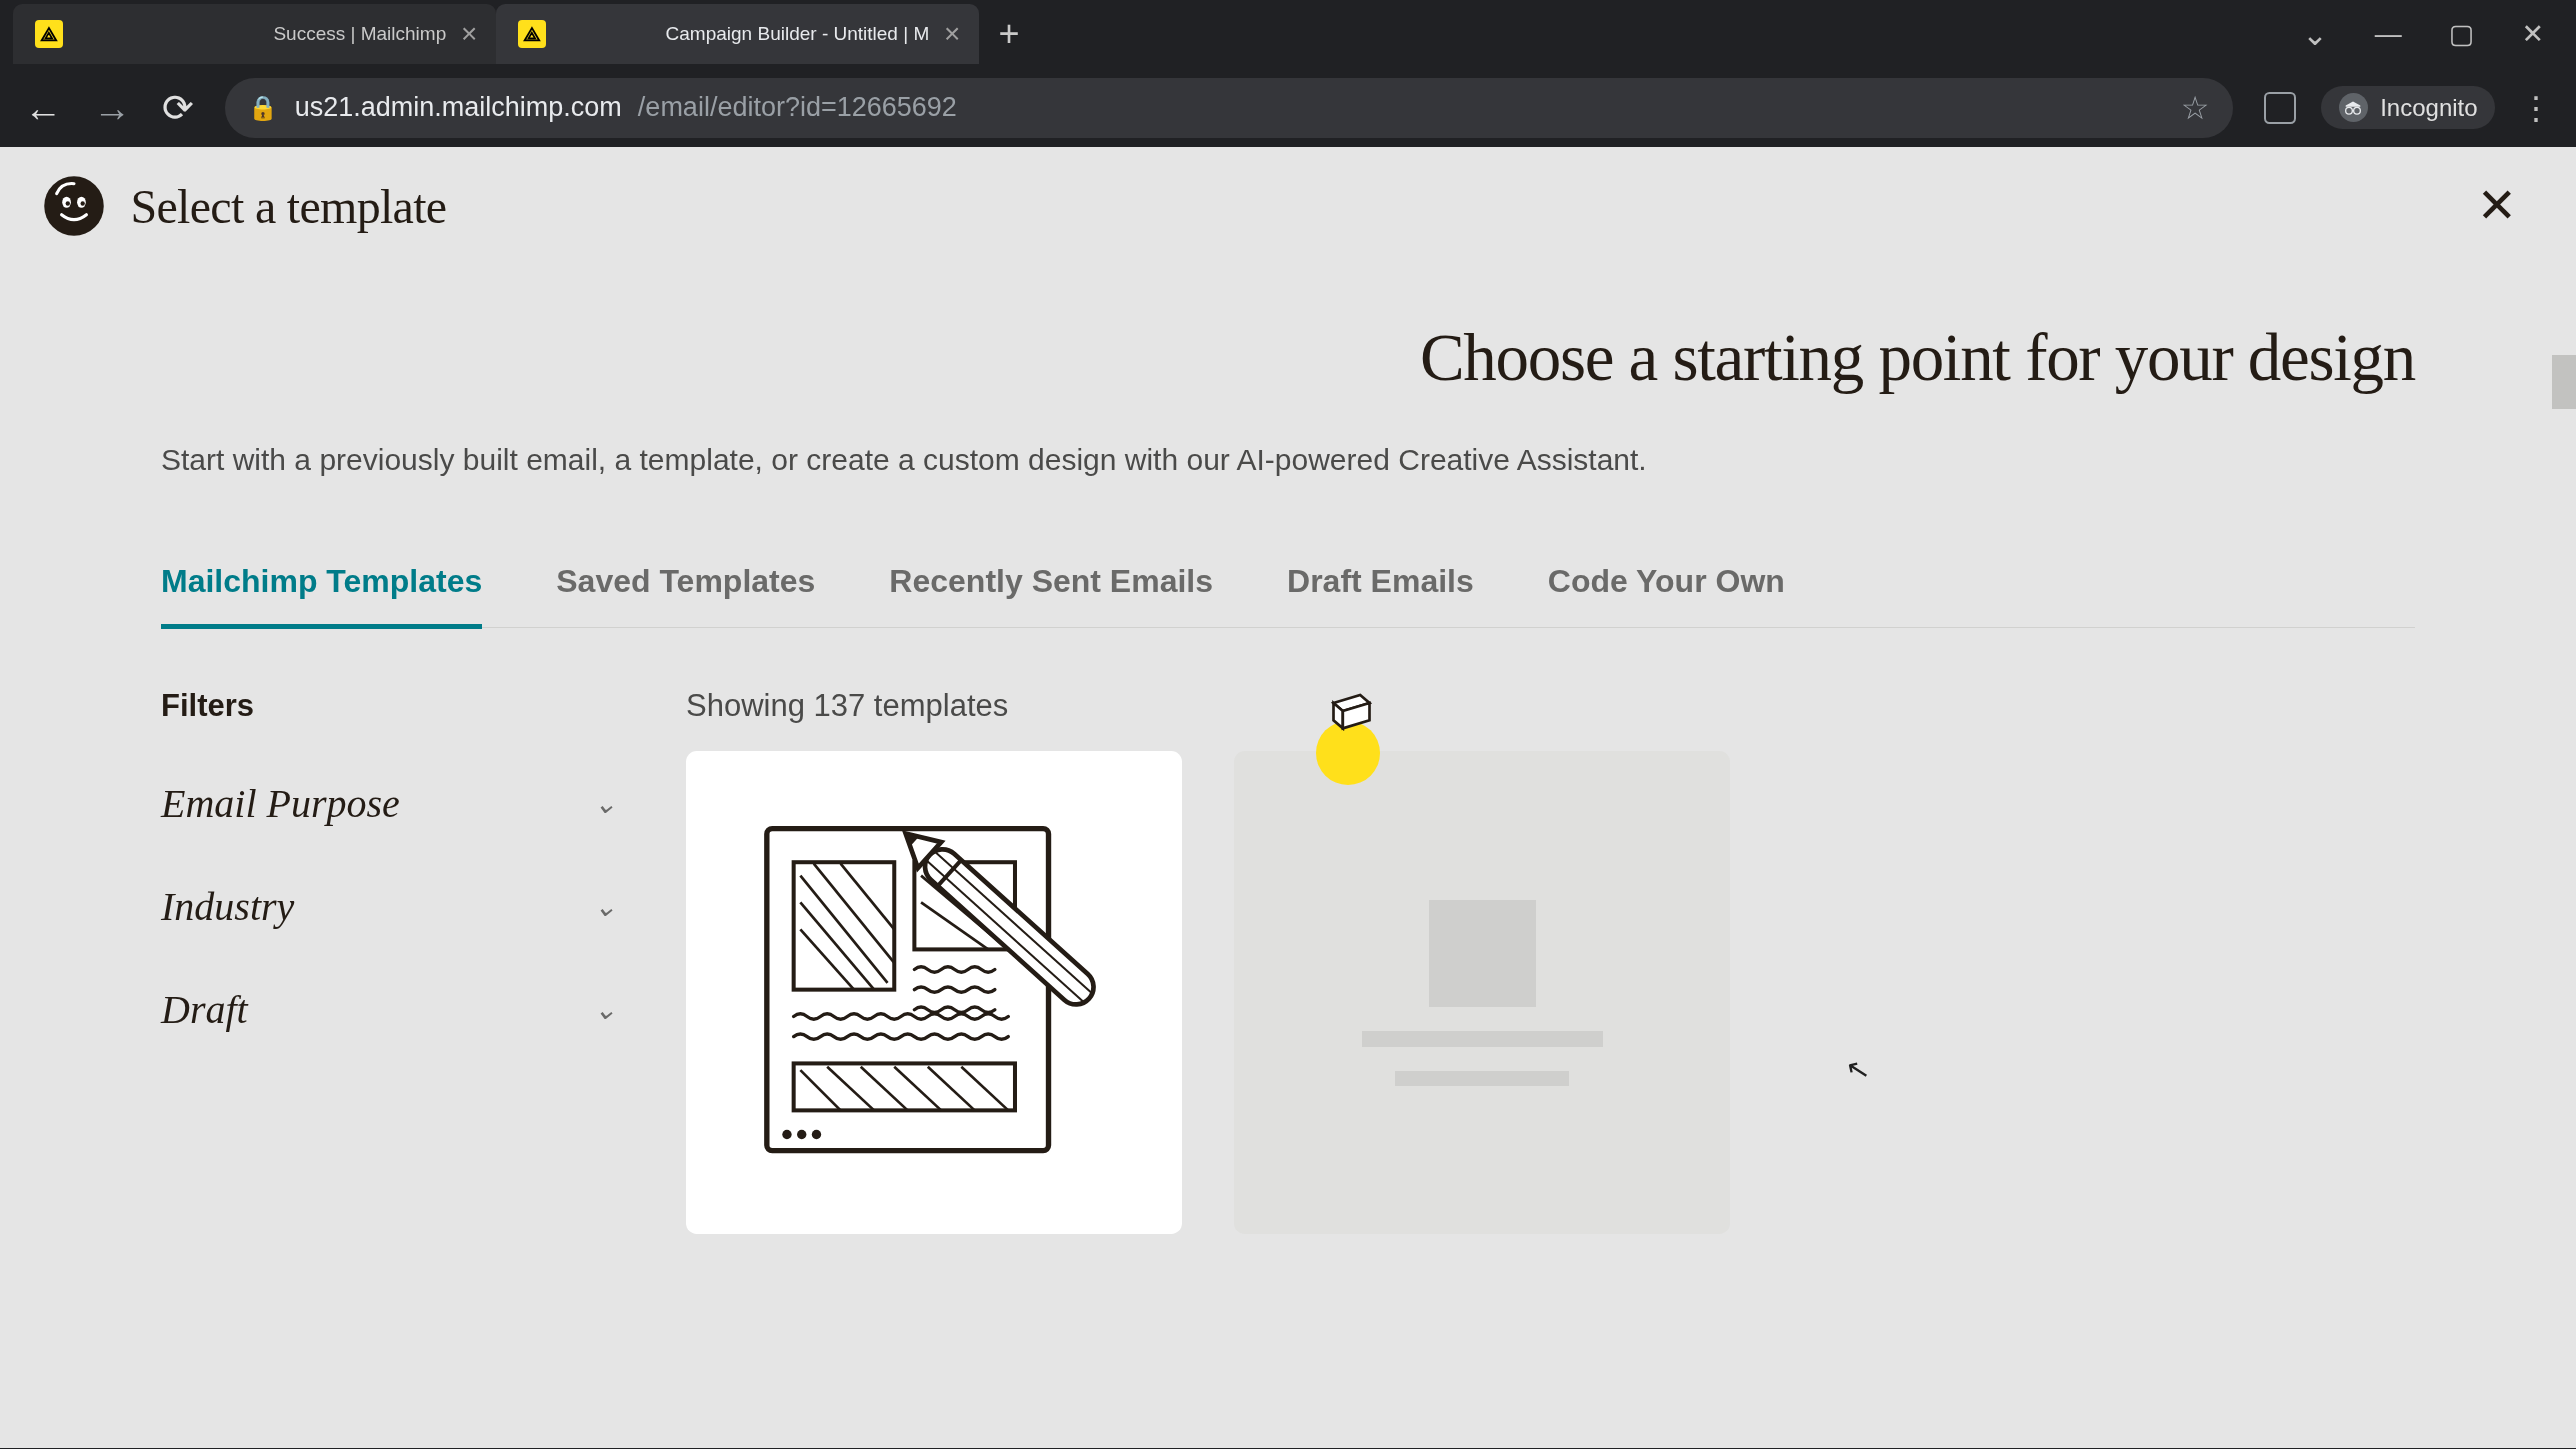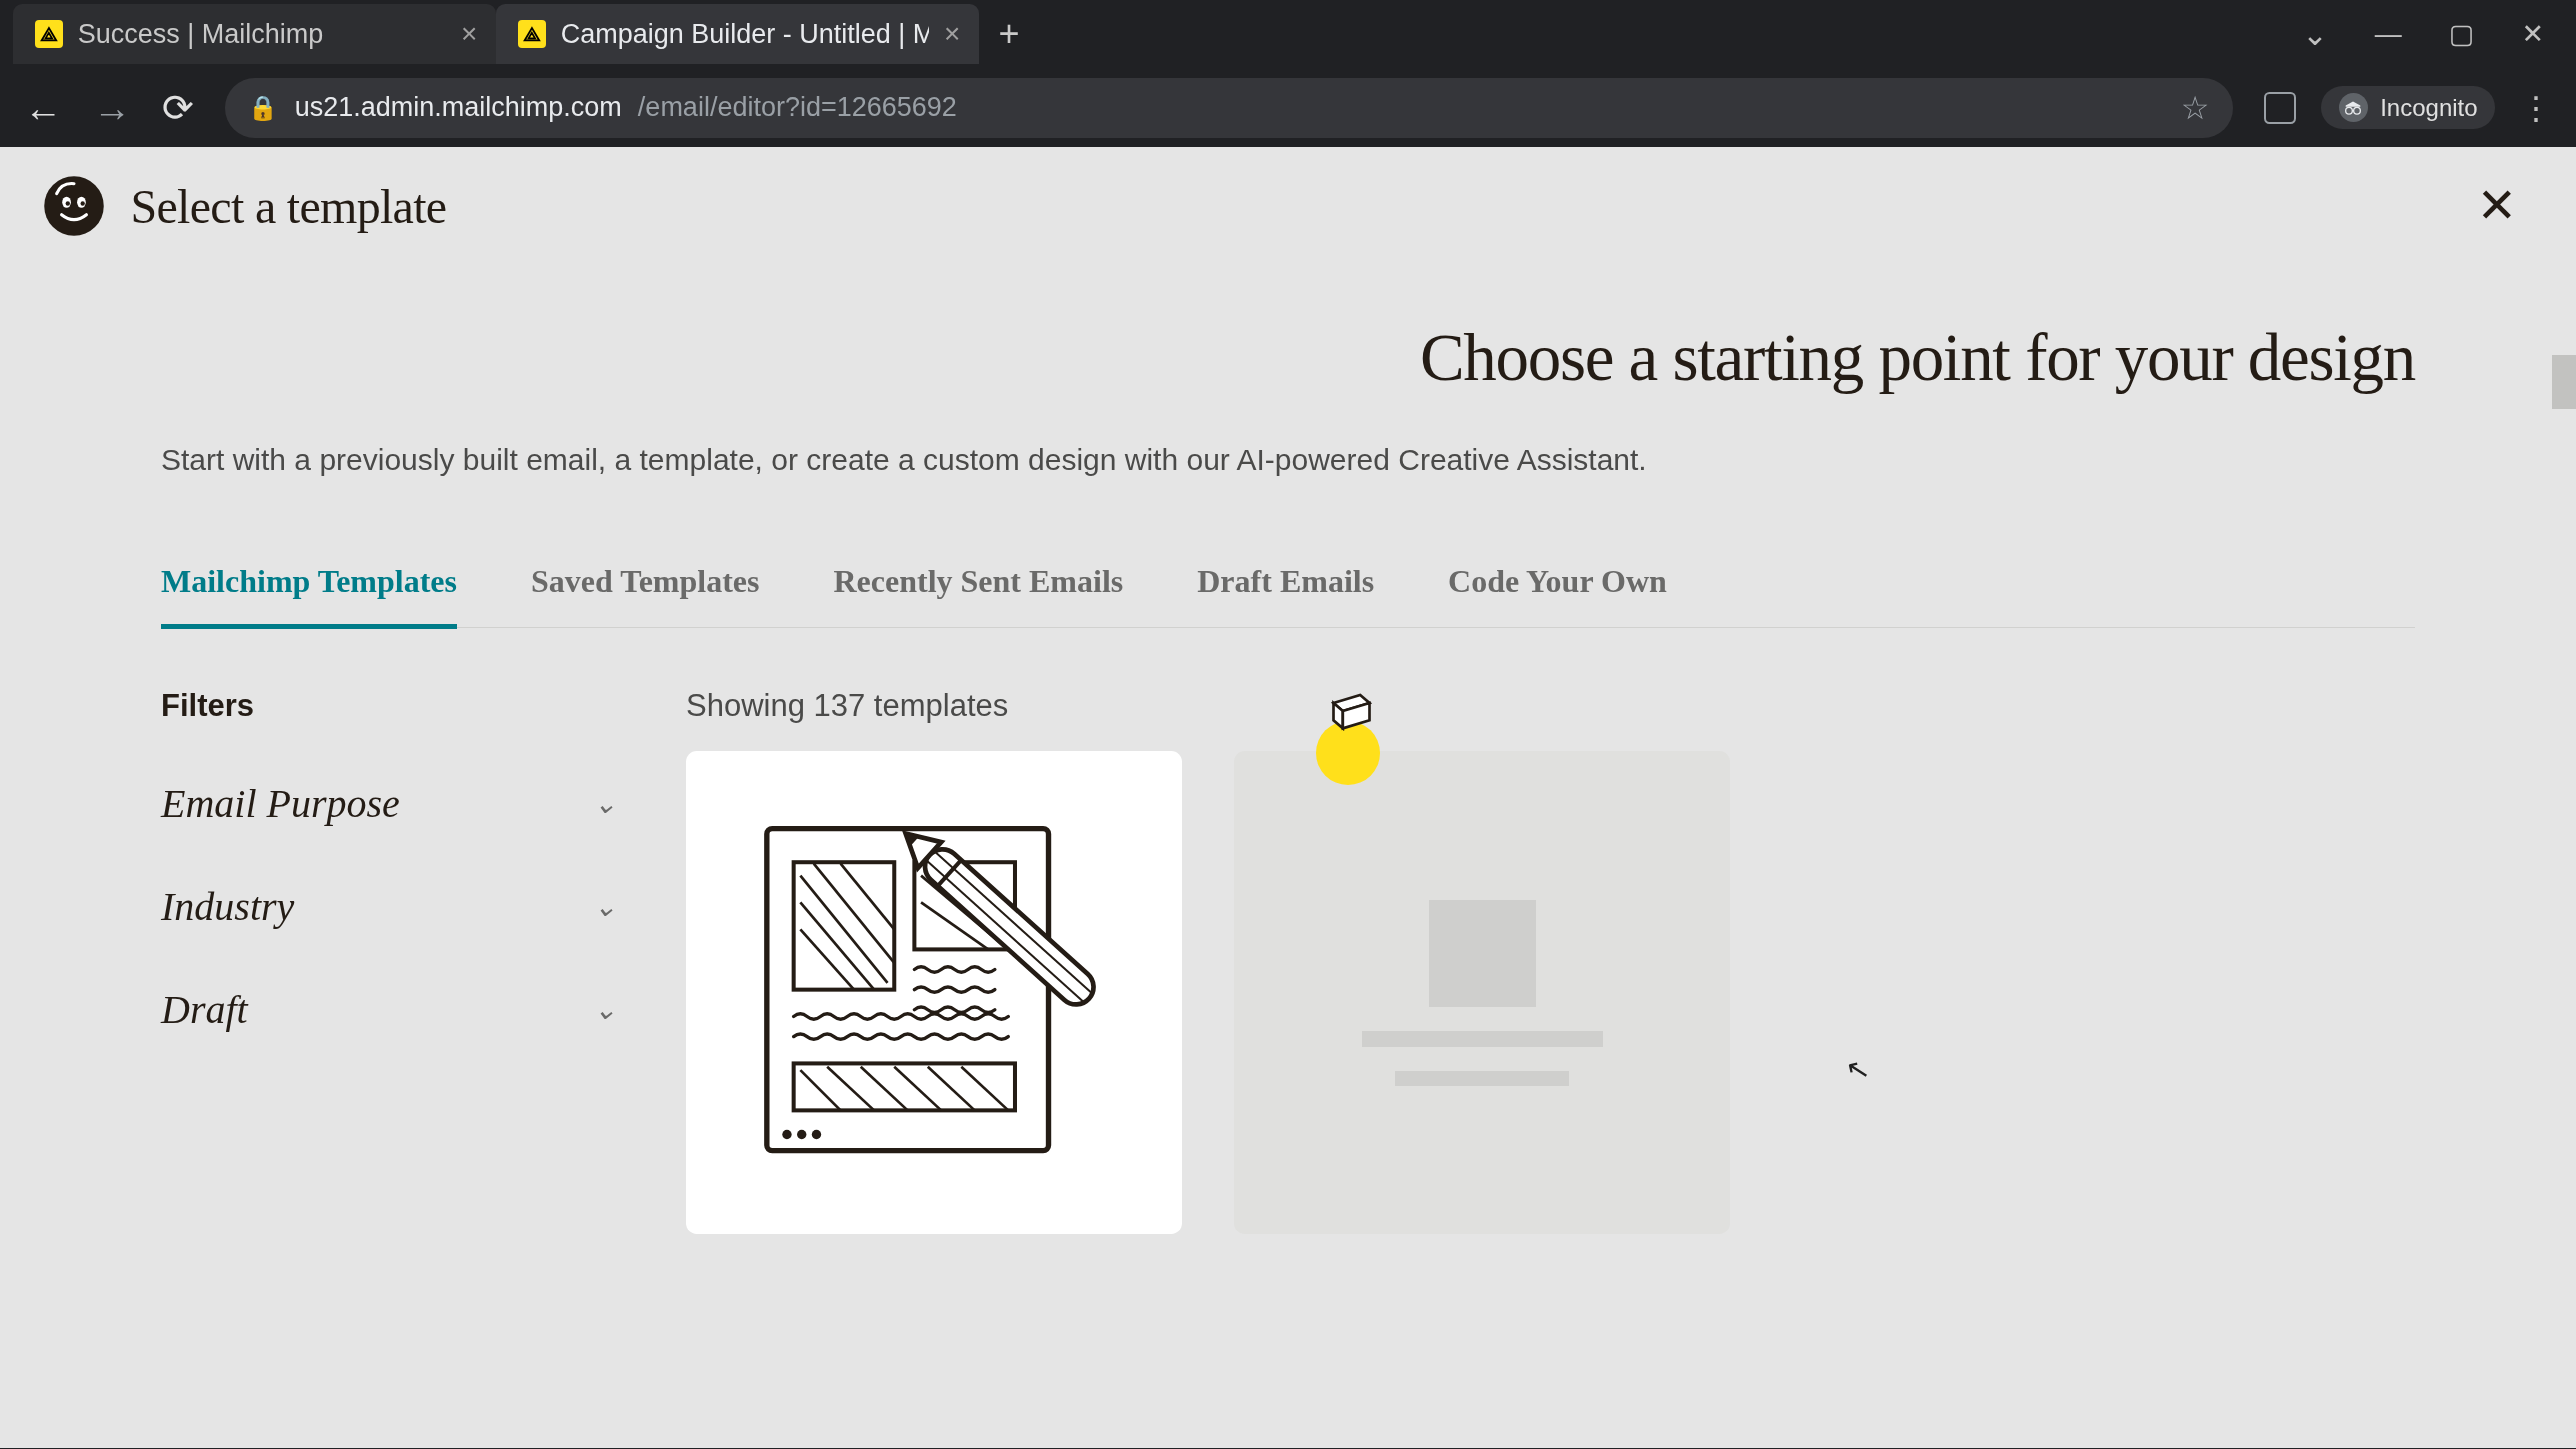--- a/index.html
+++ b/index.html
@@ -5,21 +5,21 @@
   * { margin: 0; padding: 0; box-sizing: border-box; }
   body { font-family: -apple-system, BlinkMacSystemFont, "Segoe UI", Helvetica, Arial, sans-serif; background: #202124; width: 2576px; height: 1449px; overflow: hidden; }
 
   
   .chrome-top { background: #202124; }
   .tab-strip { display: flex; align-items: center; height: 68px; padding-left: 13.4px; }
   .tab { display: flex; align-items: center; height: 60px; padding: 0 19px 0 21.5px; border-radius: 9.4px 9.4px 0 0; gap: 14.8px; }
   .tab.inactive { background: #2d2e31; color: #c9c9c9; width: 483px; }
   .tab.active { background: #35363a; color: #e8eaed; width: 483px; }
   .tab-favicon { width: 28px; height: 28px; background: #ffe01b; border-radius: 4px; display: flex; align-items: center; justify-content: center; font-weight: bold; color: #000; font-size: 20px; }
-  .tab-title { font-size: 27px; white-space: nowrap; overflow: hidden; flex: 1; }
+  .tab-title { font-size: 19px; white-space: nowrap; overflow: hidden; flex: 1; text-align: right; }
   .tab-close { font-size: 28px; color: #a0a0a0; margin-left: auto; line-height: 1; cursor: pointer; }
   .new-tab { color: #c9c9c9; font-size: 36px; margin-left: 19px; cursor: pointer; }
   .window-controls { margin-left: auto; display: flex; gap: 47px; padding-right: 32px; color: #c0c0c0; font-size: 27px; align-items: center; }
   .wc-dropdown { font-size: 31px; }
 
   .addr-bar { display: flex; align-items: center; height: 79px; padding: 0 24px; gap: 31px; background: #202124; }
   .nav-btn { color: #9aa0a6; font-size: 38px; cursor: pointer; line-height: 1; }
   .nav-btn.enabled { color: #e0e0e0; }
   .omnibox { flex: 1; background: #35363a; border-radius: 39px; height: 60px; display: flex; align-items: center; padding: 0 24px; gap: 16px; }
   .lock-icon { color: #9aa0a6; font-size: 24px; }
@@ -39,21 +39,21 @@
   .app-header { display: flex; align-items: center; padding: 28px 43px; gap: 25.5px; border-bottom: 0; }
   .logo { width: 62px; height: 62px; }
   .page-title { font-family: Georgia, "Times New Roman", serif; font-size: 48px; font-weight: 500; color: #241c15; letter-spacing: -0.7px; }
   .close-page { margin-left: auto; font-size: 48px; color: #241c15; cursor: pointer; padding: 6.7px 16px; line-height: 1; }
 
   .content { padding: 54px 161px 0 161px; height: calc(100% - 127px); overflow-y: auto; }
   .headline { font-family: Georgia, "Times New Roman", serif; font-size: 67px; font-weight: 500; color: #241c15; letter-spacing: -1.3px; line-height: 1.15; text-align: right; }
   .subhead { font-size: 30px; color: #4a4a49; margin-top: 42px; line-height: 1.45; }
 
   .tabs-row { display: flex; gap: 74px; margin-top: 81px; border-bottom: 1.3px solid #d1d1cf; }
-  .tab-item { font-size: 32px; font-weight: 600; color: #6a6a69; padding-bottom: 24px; cursor: pointer; border-bottom: 5.4px solid transparent; margin-bottom: -1.3px; font-family: Liberation Serif, serif; }
+  .tab-item { font-size: 32px; font-weight: 600; color: #6a6a69; padding-bottom: 24px; cursor: pointer; border-bottom: 5.4px solid transparent; margin-bottom: -1.3px; }
   .tab-item.selected { color: #007c89; border-bottom-color: #007c89; }
 
   .body-row { display: flex; margin-top: 60px; gap: 69px; }
   .filters-col { width: 456px; }
   .filters-heading { font-size: 31px; font-weight: 700; color: #241c15; }
   .filter-item { display: flex; justify-content: space-between; align-items: center; font-family: Georgia, "Times New Roman", serif; font-size: 40px; color: #241c15; margin-top: 56px; cursor: pointer; font-style: italic; }
   .filter-chevron { font-size: 28px; color: #6a6a69; }
 
   .results-col { flex: 1; }
   .results-count { font-size: 31px; color: #4a4a49; }

